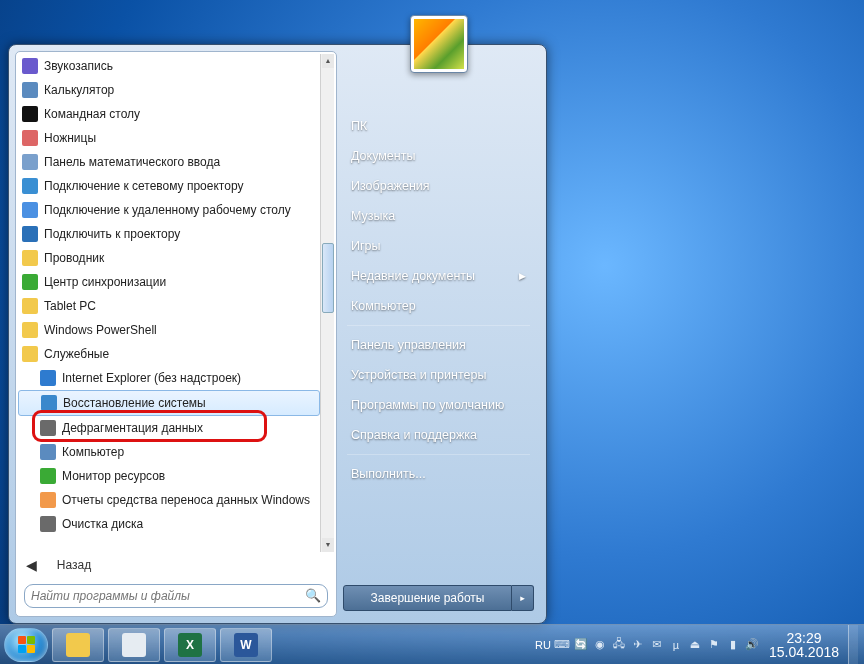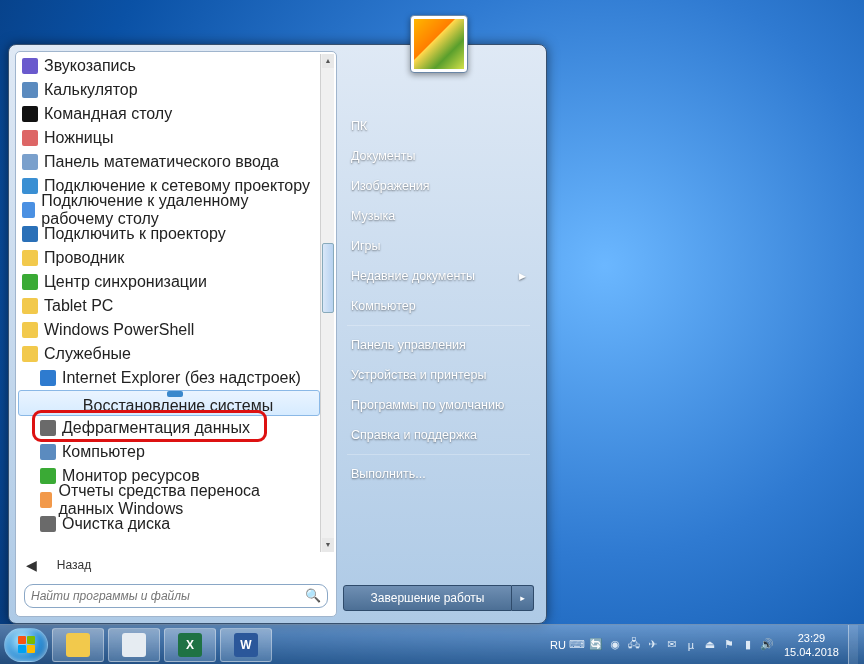--- a/index.html
+++ b/index.html
@@ -21,25 +21,25 @@
   width: 322px; background: #fff; border-radius: 5px; border: 1px solid #a0b5cd;
   display: flex; flex-direction: column; padding: 2px; position: relative;
 }
 .sm-list { flex: 1; overflow: hidden; position: relative; }
 .sm-list-inner { position: absolute; inset: 0 14px 0 0; }
 .scrollbar { position: absolute; right: 0; top: 0; width: 14px; height: 100%; background: #f0f0f0; border-left: 1px solid #d0d0d0; }
 .scroll-thumb { position: absolute; top: 38%; height: 70px; left: 1px; width: 12px; background: linear-gradient(to right,#d9e7f8,#b7d2f0); border: 1px solid #8ab; border-radius: 2px;}
 .scroll-arrow { position:absolute; left:1px; width:12px; height:14px; background:#e8e8e8; font-size:7px; line-height:14px; text-align:center; color:#555; }
 .scroll-arrow.up{top:0} .scroll-arrow.down{bottom:0}
 .item {
-  display: flex; align-items: center; height: 24px; padding: 0 4px; font-size: 16px; color: #222; cursor: pointer;
+  display: flex; align-items: center; height: 24px; padding: 0 4px; font-size: 12px; color: #222; cursor: pointer;
 }
 .item.indent1 { padding-left: 22px; }
 .item .ico { width: 16px; height: 16px; margin-right: 6px; border-radius: 2px; display:flex;align-items:center;justify-content:center;font-size:10px;color:#fff;}
-.item.highlight { background: linear-gradient(#eaf4ff,#d6ebff); border:1px solid #8ab8e6; border-radius:3px; height:26px;flex-direction:column;}
+.item.highlight { background: linear-gradient(#eaf4ff,#d6ebff); border:1px solid #8ab8e6; border-radius:3px; height:26px;}
 .redbox { position:absolute; left:14px; top:356px; width:235px; height:32px; border:3px solid #d11; border-radius:9px; pointer-events:none;}
 .back-row { display:flex; align-items:center; height:26px; padding:4px 8px; font-size:12px; color:#333; cursor:pointer;}
 .back-arrow{font-size:14px; margin-right:20px;}
 .search-row { padding:6px; }
 .search-box { position:relative; }
 .search-box input{
   width: 100%; height: 24px; border: 1px solid #8aa7c6; border-radius: 9px; padding: 2px 12px 2px 6px;
   font-style: italic; color: #777; font-size: 12px; background:#fff;
 }
 .search-box .mag { position:absolute; right:6px; top:4px; color:#2a6fb5; font-size:13px;}
@@ -80,21 +80,21 @@
   box-shadow:inset 0 0 6px rgba(255,255,255,.6);
 }
 .winlogo{display:grid;grid-template-columns:8px 8px;grid-template-rows:8px 8px;gap:1px;}
 .winlogo span{display:block;border-radius:1px;}
 .tb-btn{width:52px;height:34px;margin-left:4px;border:1px solid rgba(255,255,255,.35);border-radius:3px;
   background:linear-gradient(rgba(255,255,255,.35),rgba(160,190,220,.3));display:flex;align-items:center;justify-content:center;cursor:pointer;}
 .tb-ico{width:24px;height:24px;border-radius:3px;display:flex;align-items:center;justify-content:center;color:#fff;font-weight:bold;font-size:12px;}
 .tray{margin-left:auto;display:flex;align-items:center;gap:3px;padding-right:2px;}
 .tray-ico{width:16px;height:16px;display:flex;align-items:center;justify-content:center;color:#dde9f5;font-size:11px;cursor:pointer;}
 .tray-lang{font-size:11px;color:#fff;margin:0 0;cursor:pointer;}
-.tray-time{font-size:11px;color:#fff;text-align:center;line-height:14px;padding:0 6px;cursor:pointer;}
+.tray-time{font-size:14px;color:#fff;text-align:center;line-height:14px;padding:0 6px;cursor:pointer;}
 .show-desktop{width:10px;height:40px;border-left:1px solid rgba(255,255,255,.4);background:rgba(255,255,255,.1);cursor:pointer;}
 </style>
 </head>
 <body>
 
 <div class="desktop">
 
   <div class="start-menu">
     <div class="sm-left">
       <div class="sm-list">

